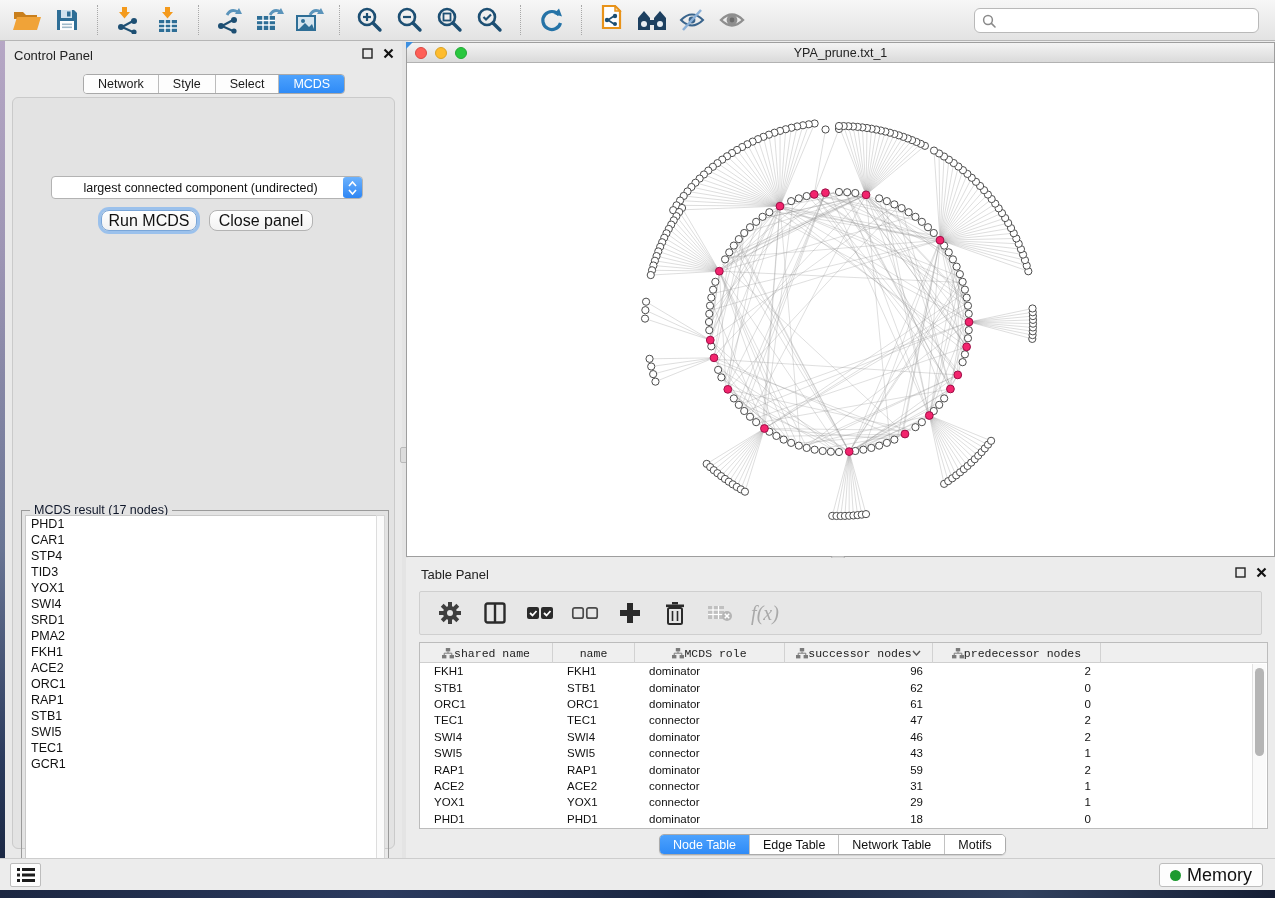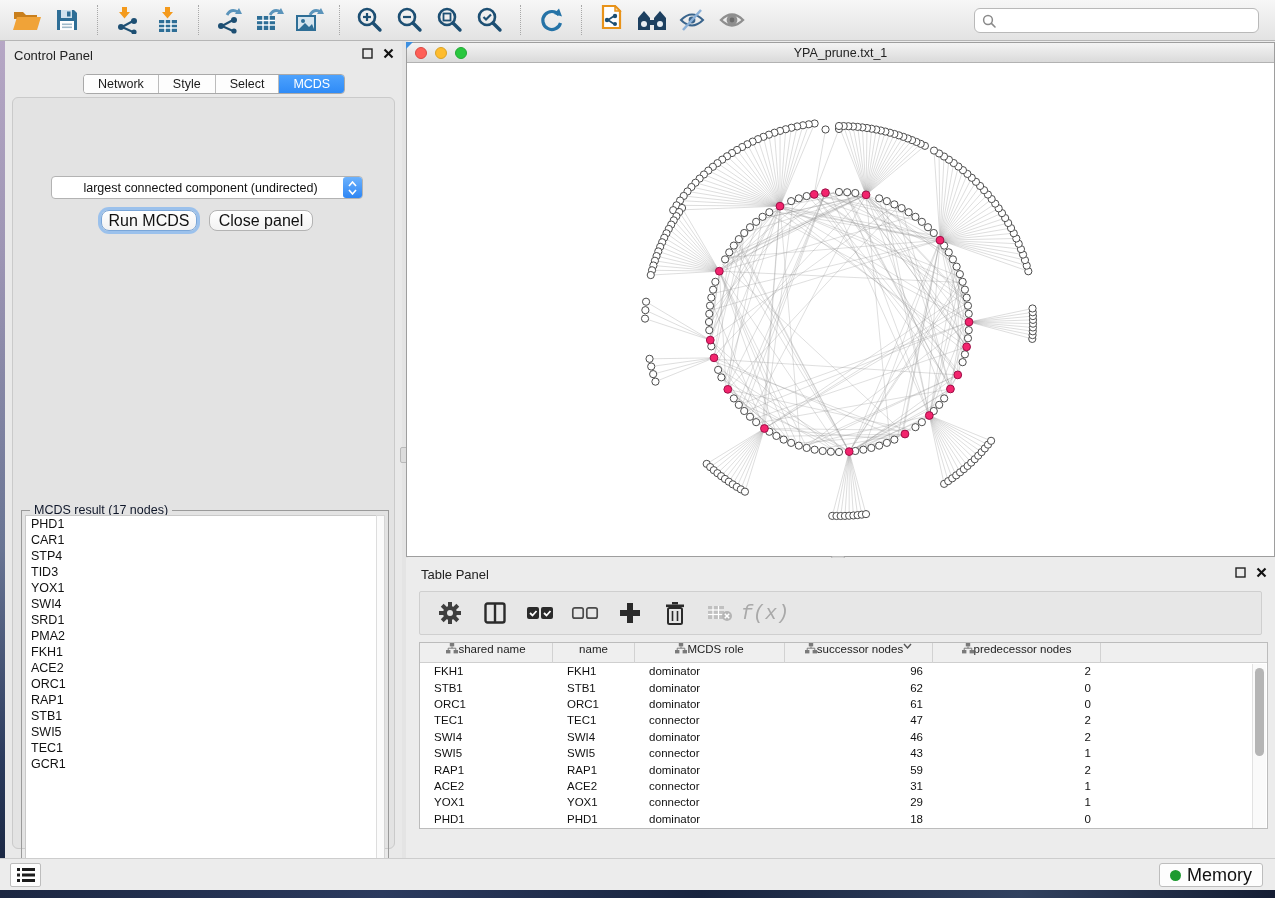--- a/index.html
+++ b/index.html
@@ -70,25 +70,25 @@
   .frame-corner { position:absolute; left:406px; top:42px; width:0; height:0;
     border-top:7px solid #3d8fe0; border-right:7px solid transparent; }
 
   
   .tpanel { position:absolute; left:406px; top:558px; width:869px; height:300px; background:#ececec; }
   .tpanel-header { position:relative; height:30px; }
   .tpanel-title { position:absolute; left:15px; top:9px; font-size:13px; color:#222; }
   .ttoolbar { position:absolute; left:13px; top:33px; width:843px; height:44px; background:#e7e7e7;
     border:1px solid #cfcfcf; border-radius:2px; display:flex; align-items:center; gap:17px; padding-left:16px; }
   .ttool { width:28px; height:28px; display:flex; align-items:center; justify-content:center; }
-  .fx { font-family:Liberation Mono, monospace; font-style:italic; font-size:20px; color:#a9a9a9; }
+  .fx { font-family:Liberation Serif, serif; font-style:italic; font-size:20px; color:#a9a9a9; }
   .tablewrap { position:absolute; left:13px; top:84px; width:849px; height:187px; background:#fff; border:1px solid #bcbcbc; }
   .thead { display:flex; height:20px; background:#efefef; border-bottom:1px solid #cfcfcf; }
-  .th { display:flex; align-items:flex-start; justify-content:center; font-size:11.5px; color:#222;
-    border-right:1px solid #d2d2d2; height:20px; }
+  .th { display:flex; align-items:center; justify-content:center; font-size:11.5px; color:#222;
+    border-right:1px solid #d2d2d2; height:20px;font-family:Liberation Mono, monospace; }
   .trow { display:flex; height:16.4px; align-items:center; }
   .td { font-size:11.5px; color:#111; padding-left:14px; overflow:hidden; white-space:nowrap; }
   .td.num { text-align:right; padding-left:0; padding-right:10px; }
   .tscroll { position:absolute; right:1px; top:21px; width:14px; height:164px; background:#fafafa; border-left:1px solid #e2e2e2; }
   .tthumb { position:absolute; left:2px; top:4px; width:9px; height:88px; background:#b5b5b5; border-radius:5px; }
   .btabs { position:absolute; left:253px; top:276px; display:flex; border:1px solid #ababab; border-radius:5px;
     overflow:hidden; background:#fff; height:21px; box-shadow:0 1px 1px rgba(0,0,0,.12); }
   .btab { font-size:12.5px; color:#111; padding:2px 13px; background:#fff; border-left:1px solid #c2c2c2;
     display:flex; align-items:center; }
   .btab:first-child { border-left:none; }
@@ -1161,20 +1161,26 @@
             <div class="td" style="width: 150px;">dominator</div>
             <div class="td num" style="width: 148px;">18</div>
             <div class="td num" style="width: 168px;">0</div>
           </div>
         </div>
       <div class="tscroll">
         <div class="tthumb"></div>
       </div>
     </div>
 
+    <div class="btabs" id="bottom-tabs">
+        <div class="btab sel">Node Table</div>
+        <div class="btab">Edge Table</div>
+        <div class="btab">Network Table</div>
+        <div class="btab">Motifs</div>
+      </div>
   </div>
 
   <div class="statusbar">
     <div class="status-left-btn">
       <svg width="18" height="14" viewBox="0 0 18 14">
         <g fill="#1c1c1c">
           <rect x="0" y="0" width="3" height="3"></rect>
             <rect x="5" y="0" width="13" height="3"></rect>
           <rect x="0" y="5.5" width="3" height="3"></rect>
             <rect x="5" y="5.5" width="13" height="3"></rect>

